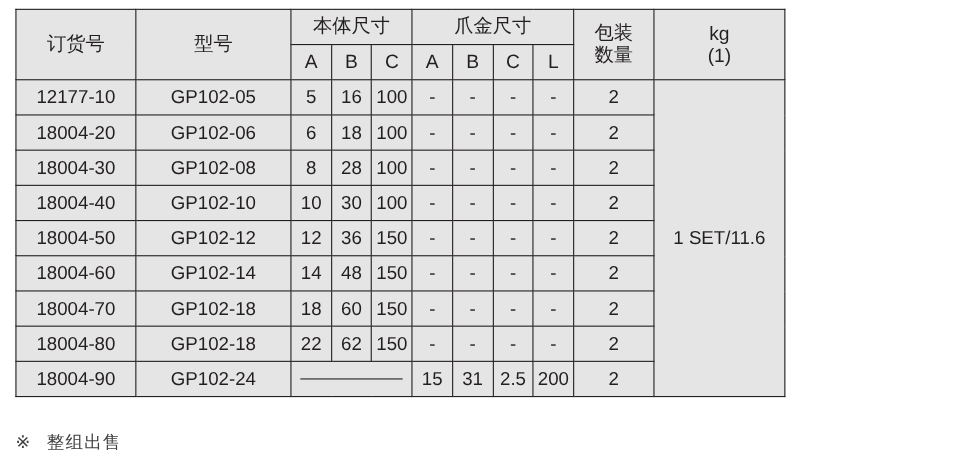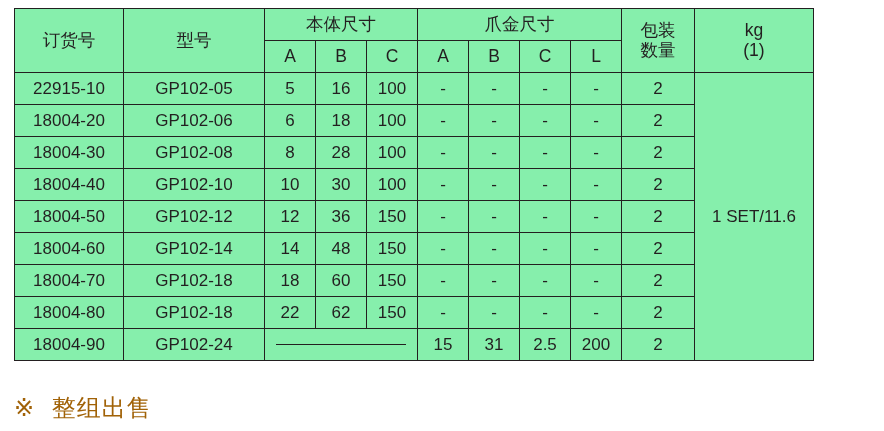--- a/index.html
+++ b/index.html
@@ -17,22 +17,22 @@
   }
   .sheet {
     position: absolute;
     left: 14px;
     top: 8px;
     width: 740px;
   }
   table.spec {
     border-collapse: collapse;
     table-layout: fixed;
-    width: 800px;
-    background: #86efac;
+    width: 700px;
+    background: #e5e5e5;
   }
   table.spec td, table.spec th {
     border: 1px solid #231f20;
     text-align: center;
     vertical-align: middle;
     font-weight: normal;
     font-size: 17px;
     color: #231f20;
     padding: 0;
     height: 31px;
@@ -76,22 +76,22 @@
   }
   .twoline {
     display: block;
     line-height: 1.12;
     text-align: center;
   }
   .note {
     position: absolute;
     left: 14px;
     top: 392px;
-    font-size: 24px;
-    color: #a16207;
+    font-size: 16px;
+    color: #404040;
     font-family: "DejaVu Sans", "Liberation Sans", sans-serif;
     letter-spacing: 1px;
   }
   .note .mark {
     margin-right: 8px;
   }
 </style>
 </head>
 <body>
 
@@ -117,21 +117,21 @@
         <td class="col-ab">B</td>
         <td class="col-c">C</td>
         <td class="col-ja">A</td>
         <td class="col-jb">B</td>
         <td class="col-jc">C</td>
         <td class="col-jl">L</td>
       </tr>
     </thead>
     <tbody>
       <tr>
-        <td class="cell-order">22915-10</td>
+        <td class="cell-order">12177-10</td>
         <td class="cell-model">GP102-05</td>
         <td>5</td>
         <td>16</td>
         <td>100</td>
         <td>-</td>
         <td>-</td>
         <td>-</td>
         <td>-</td>
         <td>2</td>
         <td class="kg-merge" rowspan="9">1 SET/11.6</td>

